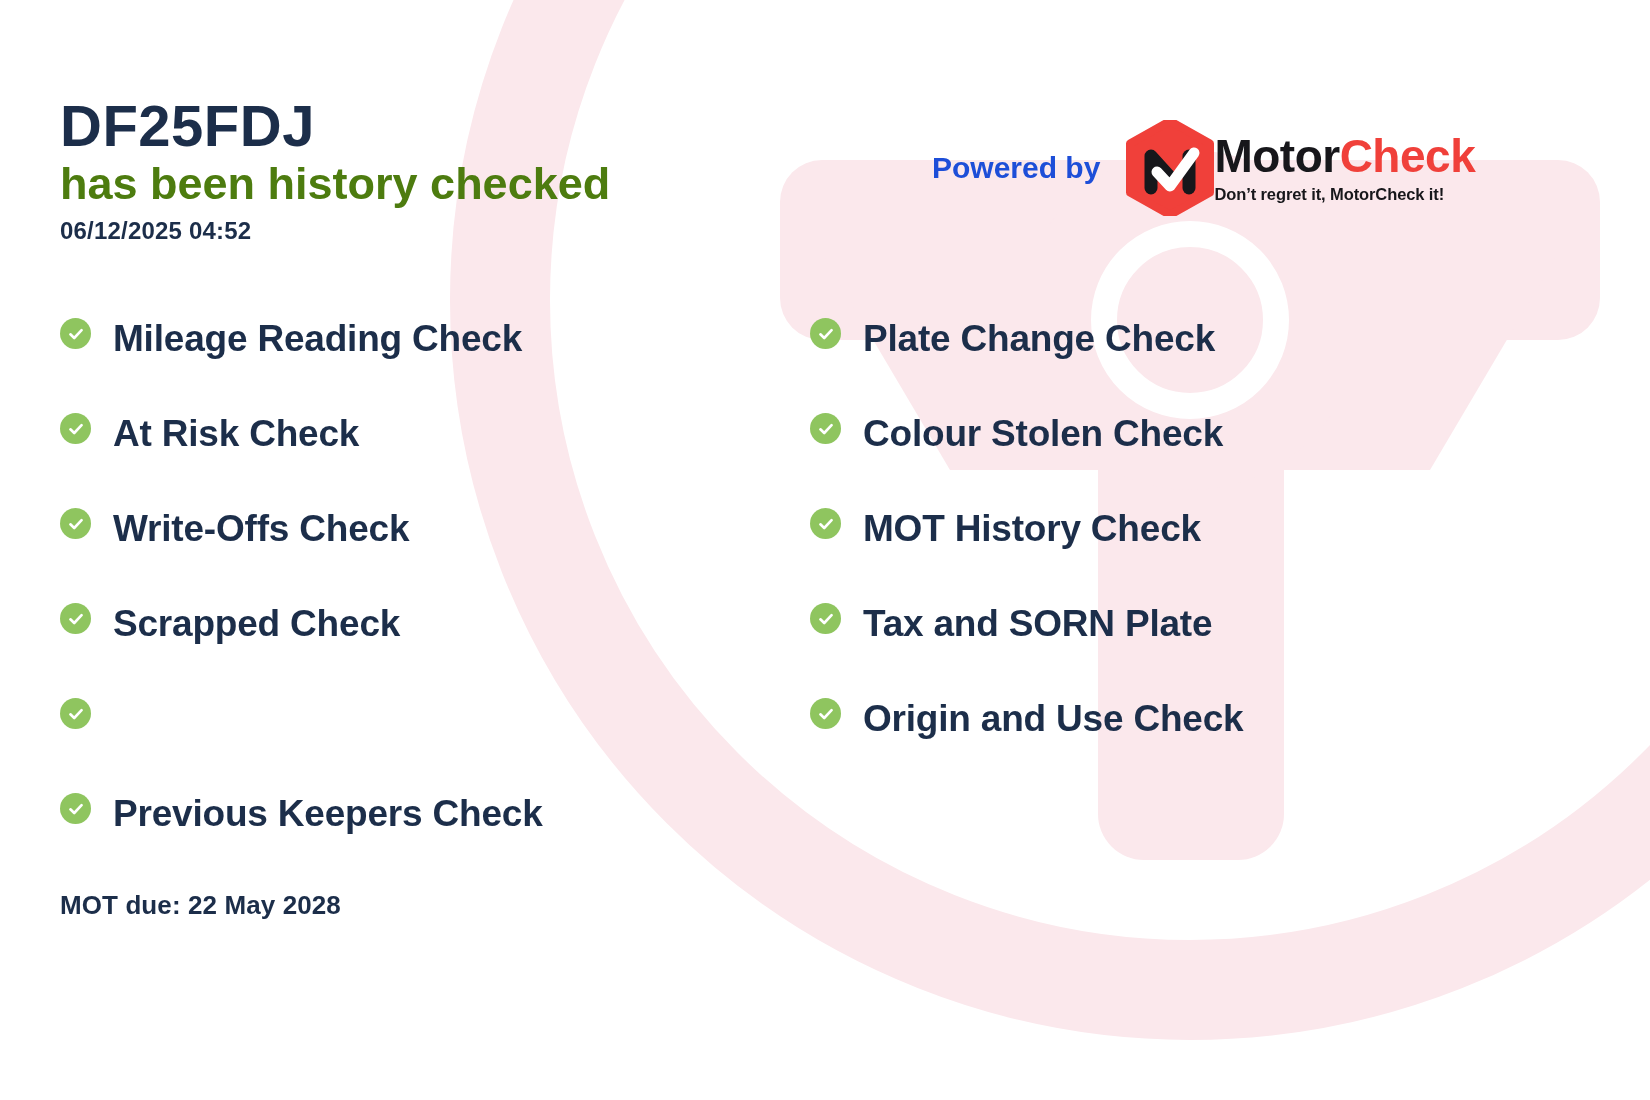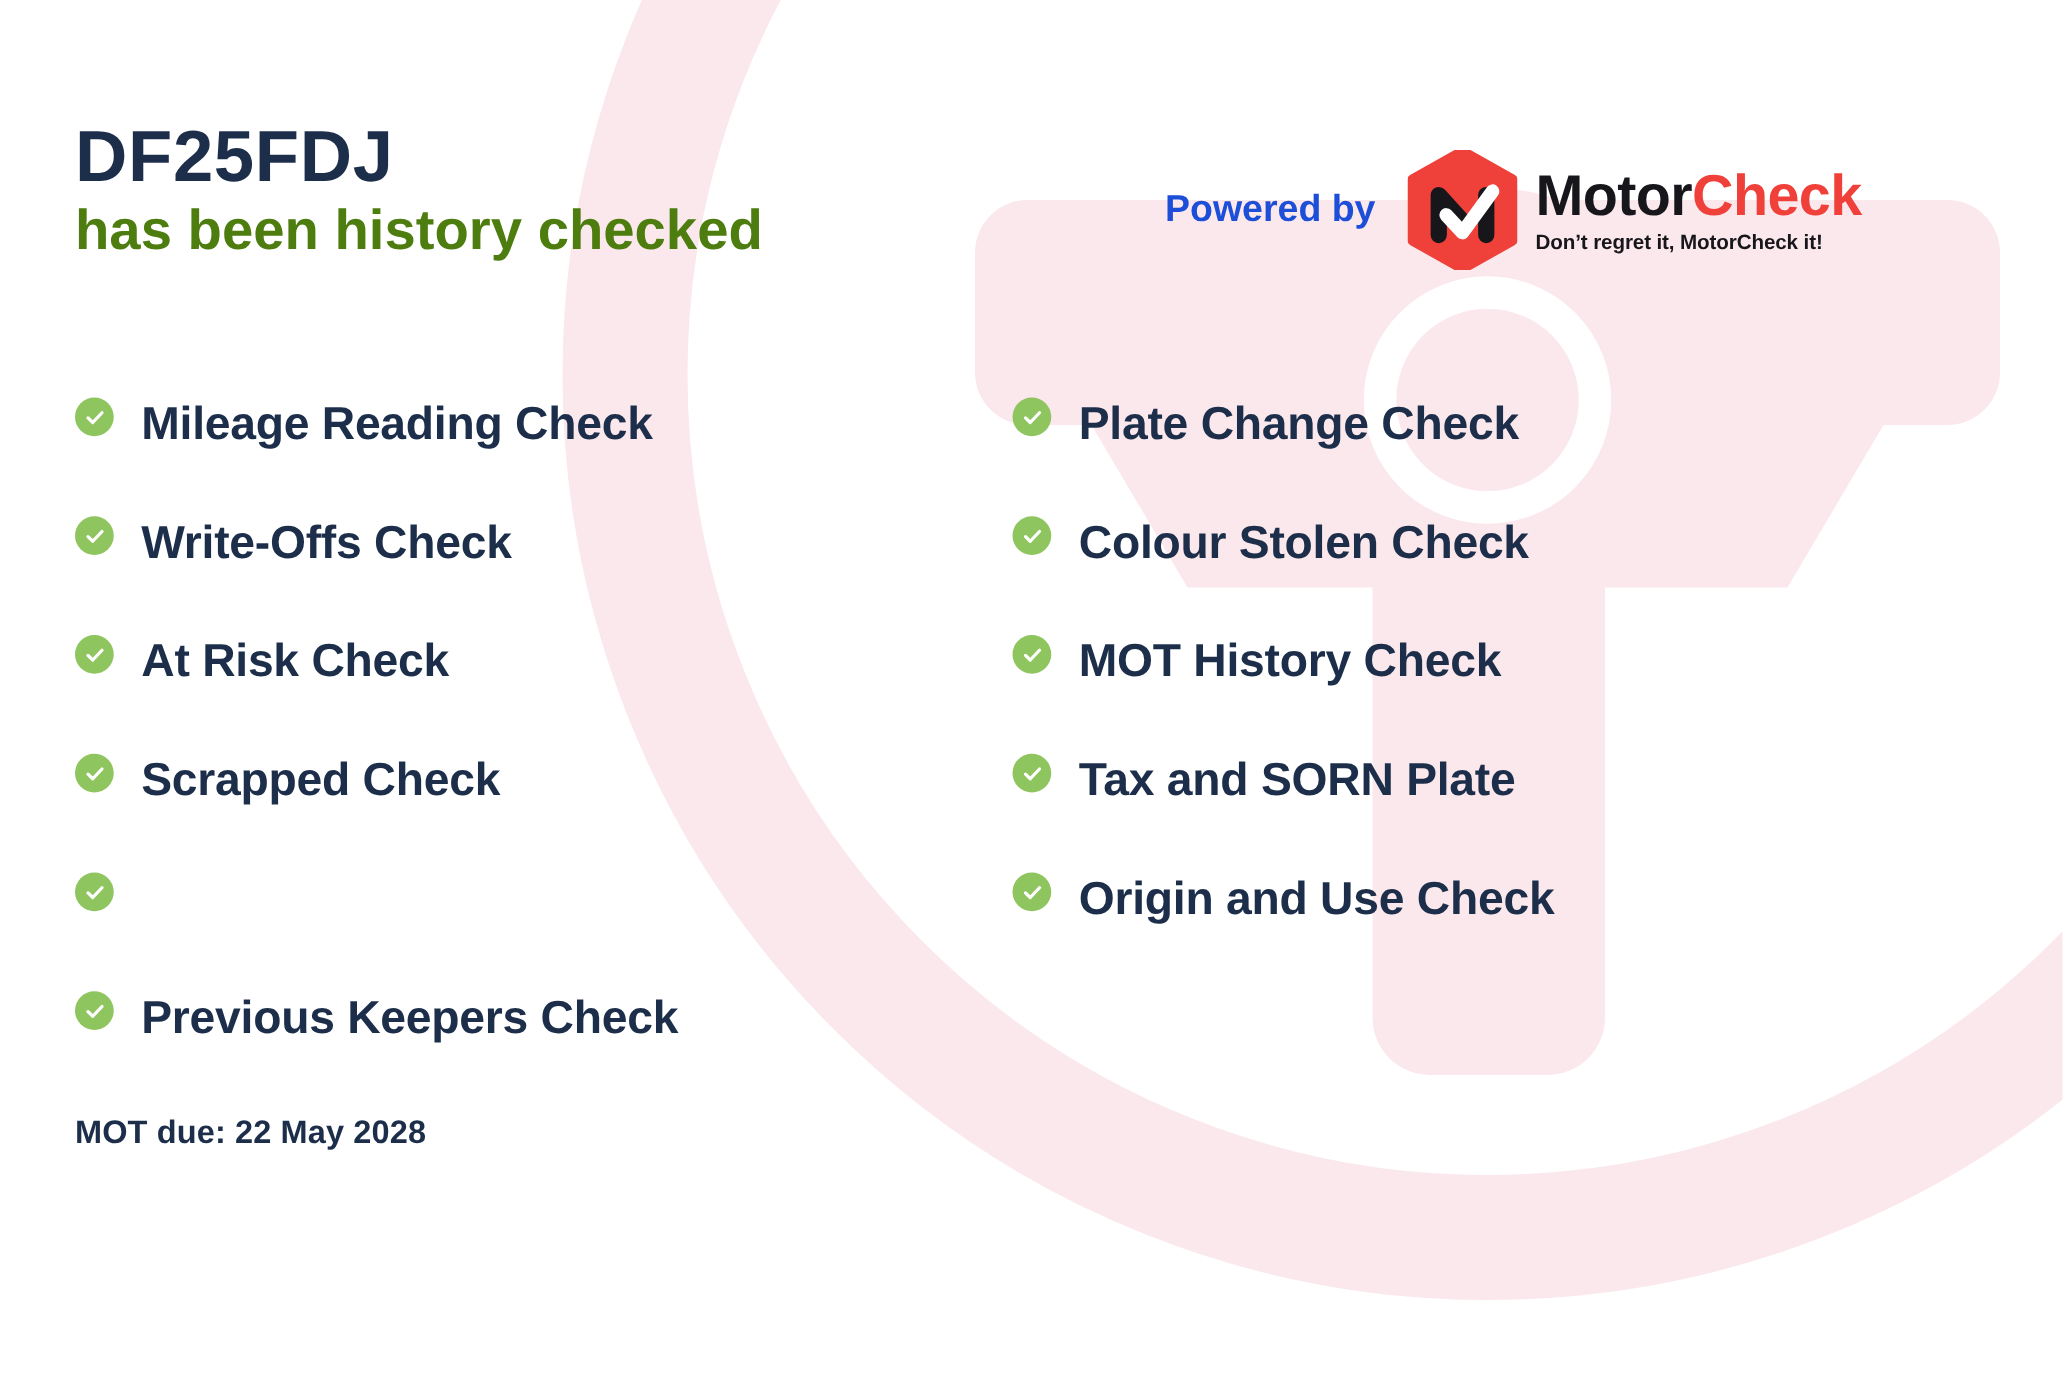--- a/index.html
+++ b/index.html
@@ -57,21 +57,21 @@
     display:flex;
     align-items:center;
     gap:26px;
   }
   .powered-label {
     font-size:30px;
     color:#1d4ed8;
     font-weight:bold;
     white-space:nowrap;
   }
-  .logo-lockup { display:flex; align-items:center; gap:14px; }
+  .logo-lockup { display:flex; align-items:center; }
   .logo-mark { width:88px; height:96px; display:block; }
   .logo-text { display:flex; flex-direction:column; justify-content:center; }
   .wordmark {
     font-size:46px;
     font-weight:bold;
     line-height:1;
     white-space:nowrap;
     letter-spacing:-0.5px;
   }
   .wm-motor { color:#17171B; }
@@ -152,20 +152,21 @@
 
   <circle cx="1190" cy="320" r="86" fill="none" stroke="#FFFFFF" stroke-width="26"></circle>
   <circle cx="1190" cy="320" r="72" fill="#FBE8EC"></circle>
 </svg>
 
 <div class="page">
 
   <div class="header-block">
     <div class="reg-plate">DF25FDJ</div>
     <div class="headline">has been history checked</div>
+    <div class="timestamp">06/12/2025 04:52</div>
   </div>
 
   <div class="powered-row">
     <span class="powered-label">Powered by</span>
 
     <div class="logo-lockup">
       <svg class="logo-mark" viewBox="0 0 88 96" xmlns="http://www.w3.org/2000/svg">
         <path d="M44 1 L84 23.5 L84 72.5 L44 95 L4 72.5 L4 23.5 Z" fill="#F0403A" stroke="#F0403A" stroke-width="8" stroke-linejoin="round"></path>
 
         <path d="M25 68 L25 36 L44 57" stroke="#17171B" stroke-width="13" stroke-linecap="round" stroke-linejoin="round" fill="none"></path>
@@ -193,36 +194,36 @@
             </svg>
         </span>
         <span class="check-label">Mileage Reading Check</span>
       </div>
       <div class="check-item">
         <span class="check-badge">
           <svg width="18" height="18" viewBox="0 0 18 18" xmlns="http://www.w3.org/2000/svg">
               <path d="M3.4 9.3 L7.2 13 L14.6 5.2" stroke="#FFFFFF" stroke-width="2.6" fill="none" stroke-linecap="round" stroke-linejoin="round"></path>
             </svg>
         </span>
+        <span class="check-label">At Risk Check</span>
+      </div>
+      <div class="check-item">
+        <span class="check-badge">
+          <svg width="18" height="18" viewBox="0 0 18 18" xmlns="http://www.w3.org/2000/svg">
+              <path d="M3.4 9.3 L7.2 13 L14.6 5.2" stroke="#FFFFFF" stroke-width="2.6" fill="none" stroke-linecap="round" stroke-linejoin="round"></path>
+            </svg>
+        </span>
         <span class="check-label">Write-Offs Check</span>
       </div>
       <div class="check-item">
         <span class="check-badge">
           <svg width="18" height="18" viewBox="0 0 18 18" xmlns="http://www.w3.org/2000/svg">
               <path d="M3.4 9.3 L7.2 13 L14.6 5.2" stroke="#FFFFFF" stroke-width="2.6" fill="none" stroke-linecap="round" stroke-linejoin="round"></path>
             </svg>
         </span>
-        <span class="check-label">At Risk Check</span>
-      </div>
-      <div class="check-item">
-        <span class="check-badge">
-          <svg width="18" height="18" viewBox="0 0 18 18" xmlns="http://www.w3.org/2000/svg">
-              <path d="M3.4 9.3 L7.2 13 L14.6 5.2" stroke="#FFFFFF" stroke-width="2.6" fill="none" stroke-linecap="round" stroke-linejoin="round"></path>
-            </svg>
-        </span>
         <span class="check-label">Scrapped Check</span>
       </div>
       <div class="check-item">
         <span class="check-badge">
           <svg width="18" height="18" viewBox="0 0 18 18" xmlns="http://www.w3.org/2000/svg">
               <path d="M3.4 9.3 L7.2 13 L14.6 5.2" stroke="#FFFFFF" stroke-width="2.6" fill="none" stroke-linecap="round" stroke-linejoin="round"></path>
             </svg>
         </span>
       </div>
       <div class="check-item">

